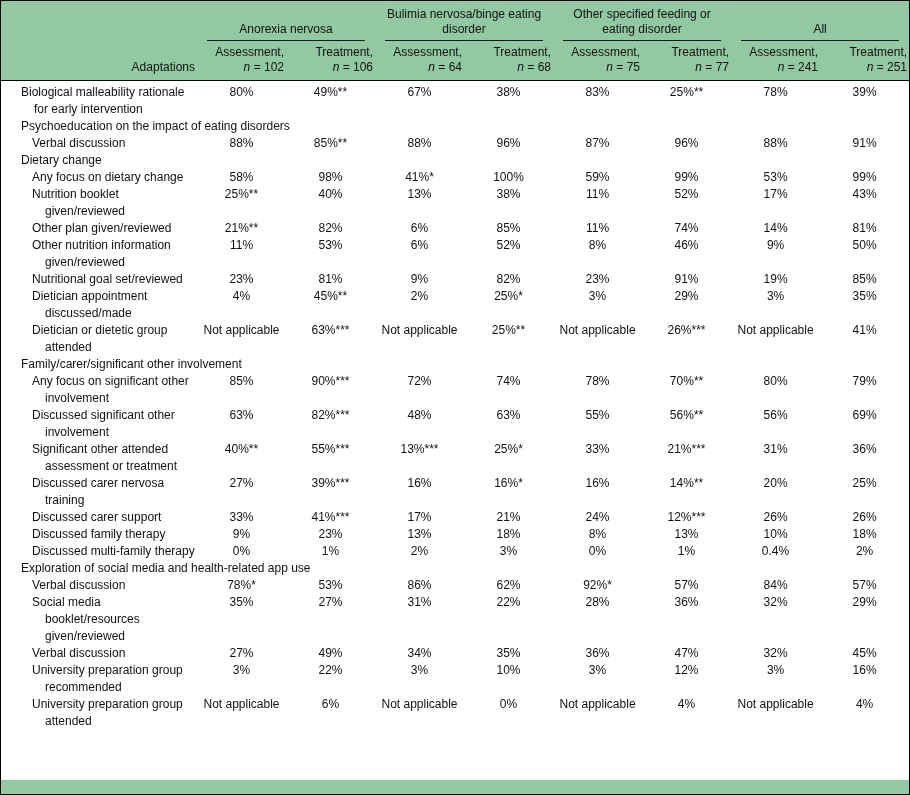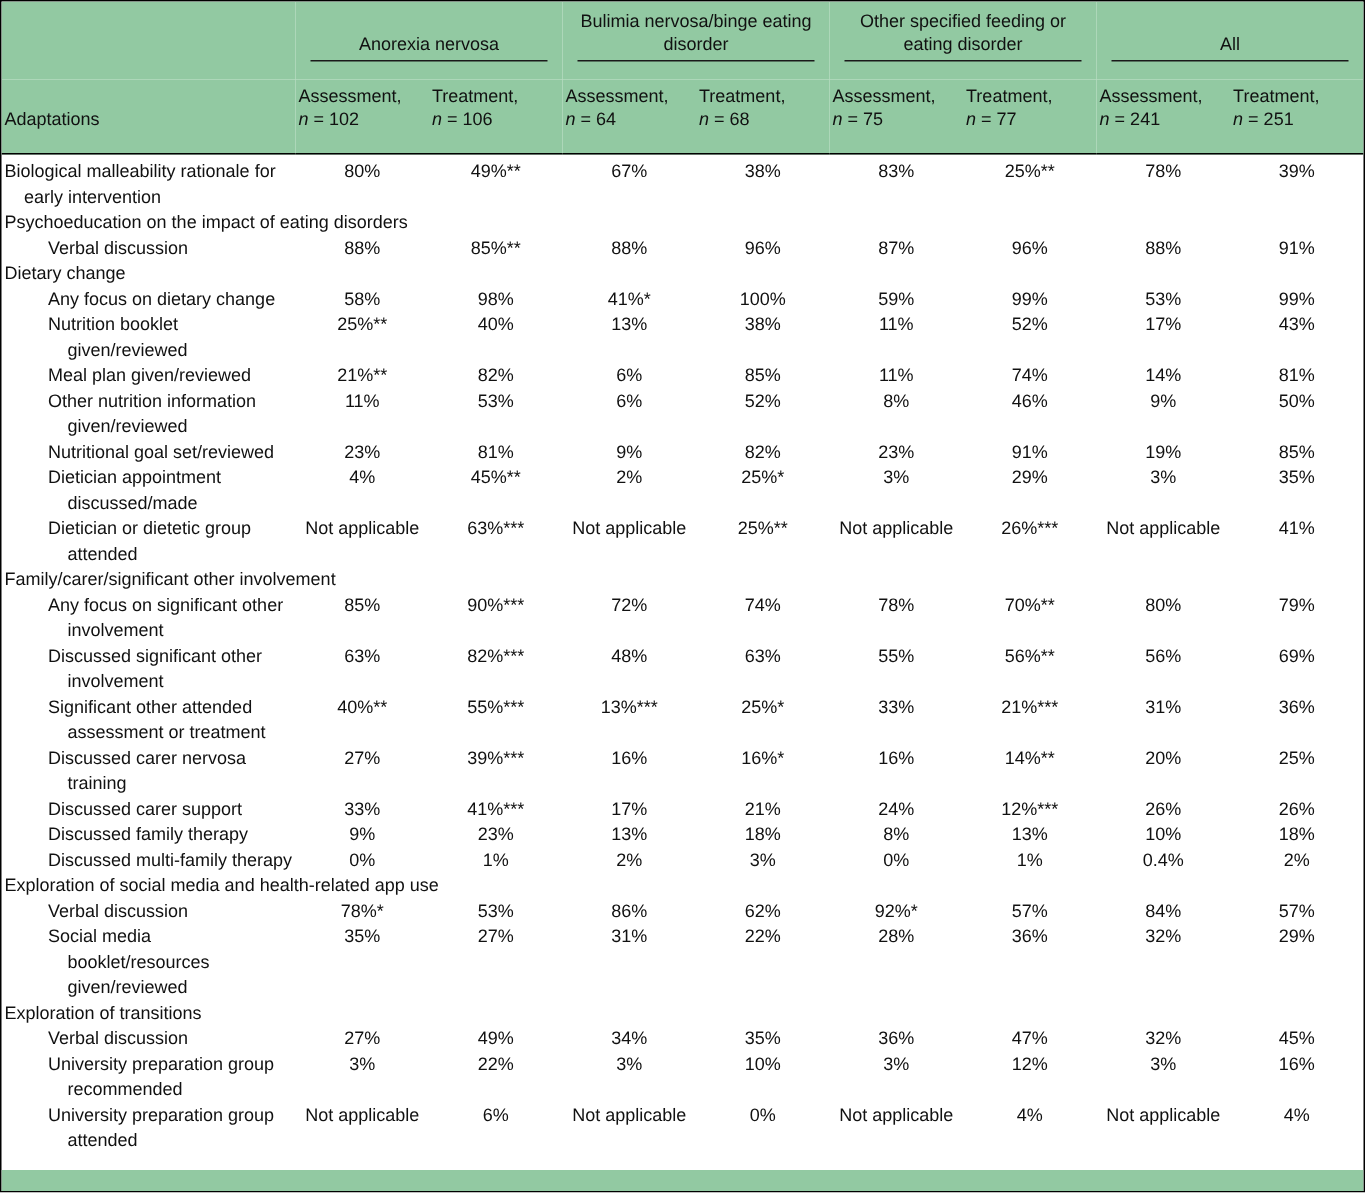--- a/index.html
+++ b/index.html
@@ -8,34 +8,34 @@
     width:910px; height:795px; box-sizing:border-box;
     border:1px solid #000; position:relative; background:#fff;
     font-family:"Liberation Sans","DejaVu Sans",sans-serif;
     font-size:12px; color:var(--text); overflow:hidden;
   }
   table.tbl { border-collapse:collapse; table-layout:fixed; width:908px; }
   col.c0 { width:196px; }
   col.c  { width:89px; }
 
   thead th { background:var(--green); font-weight:normal; font-size:12px; }
-  tr[data-name="header-group-row"] th { vertical-align:bottom; padding:6px 10px 12px 10px; }
+  tr[data-name="header-group-row"] th { vertical-align:bottom; padding:6px 10px 0 10px; }
   tr[data-name="header-group-row"] th.corner { padding:0; }
   .group-label { text-align:center; line-height:15px; border-bottom:1px solid #1a1a1a; padding-bottom:3px; }
 
   tr[data-name="header-cols-row"] th {
-    vertical-align:bottom; text-align:left;
-    padding:4px 2px 15px 2px; border-bottom:1px solid var(--rule); line-height:15px;
+    vertical-align:bottom; text-align:right;
+    padding:4px 2px 5px 2px; border-bottom:1px solid var(--rule); line-height:15px;
   }
   th.adapt { text-align:left; padding-left:16px; }
 
   tbody td { vertical-align:top; text-align:center; line-height:17px; padding:0 2px; }
   tbody tr:first-child td { padding-top:3px; }
   td.lbl { text-align:left; }
-  td.ind0 { padding-left:15px; text-indent:-13px; }
+  td.ind0 { padding-left:33px; text-indent:-13px; }
   td.ind1 { padding-left:44px; text-indent:-13px; }
 
   .footer-bar { position:absolute; bottom:0; left:0; width:100%; height:14px; background:var(--green); }
 </style>
 </head>
 <body>
 
 <div class="page" data-name="journal-table-page">
   <table class="tbl" data-name="adaptations-table">
     <colgroup>
@@ -146,21 +146,21 @@
           <td data-name="table-cell" class="val">25%**</td>
           <td data-name="table-cell" class="val">40%</td>
           <td data-name="table-cell" class="val">13%</td>
           <td data-name="table-cell" class="val">38%</td>
           <td data-name="table-cell" class="val">11%</td>
           <td data-name="table-cell" class="val">52%</td>
           <td data-name="table-cell" class="val">17%</td>
           <td data-name="table-cell" class="val">43%</td>
         </tr>
         <tr data-name="table-row">
-          <td data-name="row-label" class="lbl ind1">Meal plan given/reviewed</td>
+          <td data-name="row-label" class="lbl ind1">Other plan given/reviewed</td>
           <td data-name="table-cell" class="val">21%**</td>
           <td data-name="table-cell" class="val">82%</td>
           <td data-name="table-cell" class="val">6%</td>
           <td data-name="table-cell" class="val">85%</td>
           <td data-name="table-cell" class="val">11%</td>
           <td data-name="table-cell" class="val">74%</td>
           <td data-name="table-cell" class="val">14%</td>
           <td data-name="table-cell" class="val">81%</td>
         </tr>
         <tr data-name="table-row">
@@ -305,23 +305,20 @@
           <td data-name="row-label" class="lbl ind1">Social media booklet/resources given/reviewed</td>
           <td data-name="table-cell" class="val">35%</td>
           <td data-name="table-cell" class="val">27%</td>
           <td data-name="table-cell" class="val">31%</td>
           <td data-name="table-cell" class="val">22%</td>
           <td data-name="table-cell" class="val">28%</td>
           <td data-name="table-cell" class="val">36%</td>
           <td data-name="table-cell" class="val">32%</td>
           <td data-name="table-cell" class="val">29%</td>
         </tr>
-        <tr data-name="section-row">
-          <td data-name="section-label" class="lbl ind0" colspan="9">Exploration of transitions</td>
-        </tr>
         <tr data-name="table-row">
           <td data-name="row-label" class="lbl ind1">Verbal discussion</td>
           <td data-name="table-cell" class="val">27%</td>
           <td data-name="table-cell" class="val">49%</td>
           <td data-name="table-cell" class="val">34%</td>
           <td data-name="table-cell" class="val">35%</td>
           <td data-name="table-cell" class="val">36%</td>
           <td data-name="table-cell" class="val">47%</td>
           <td data-name="table-cell" class="val">32%</td>
           <td data-name="table-cell" class="val">45%</td>

